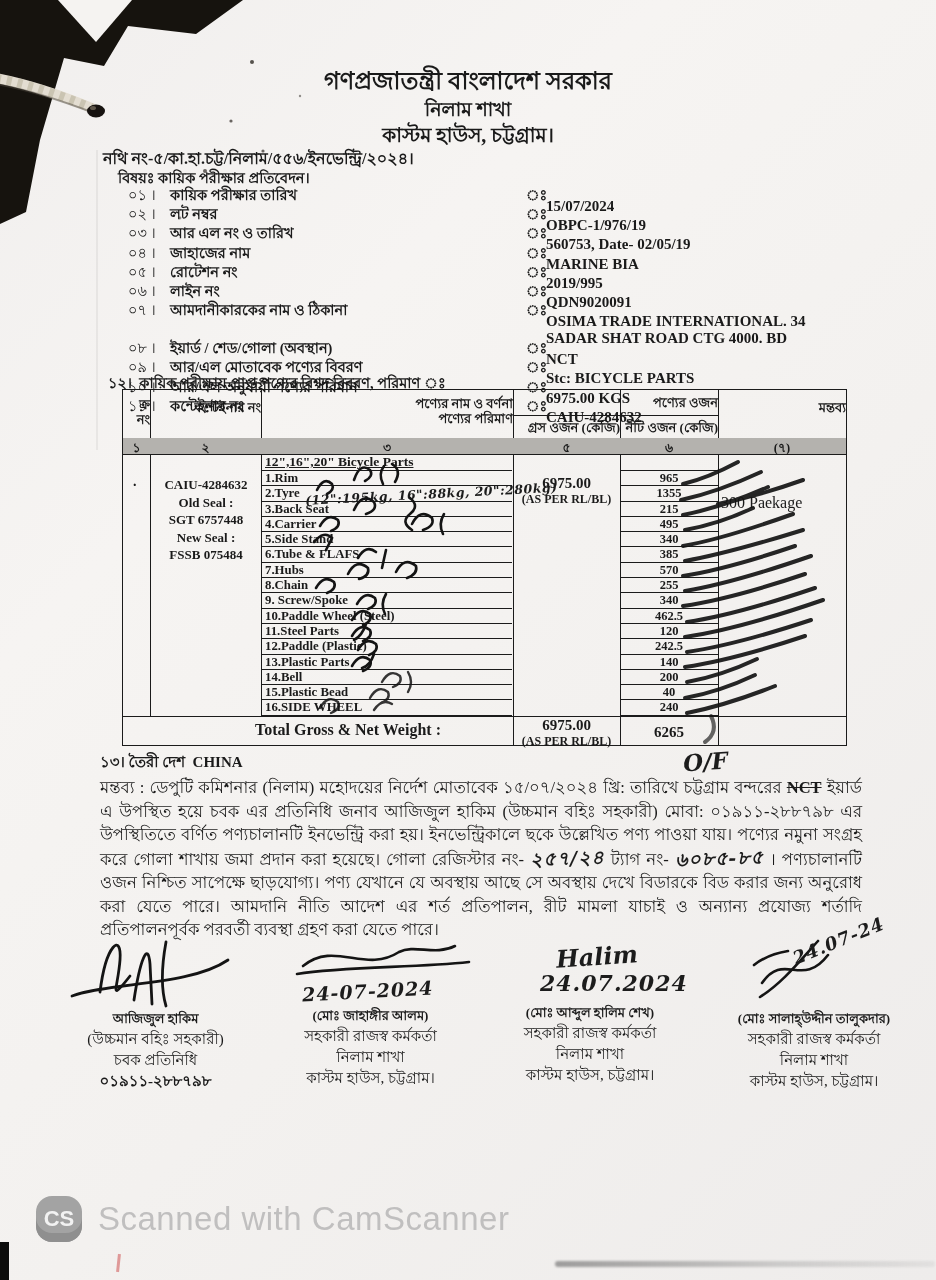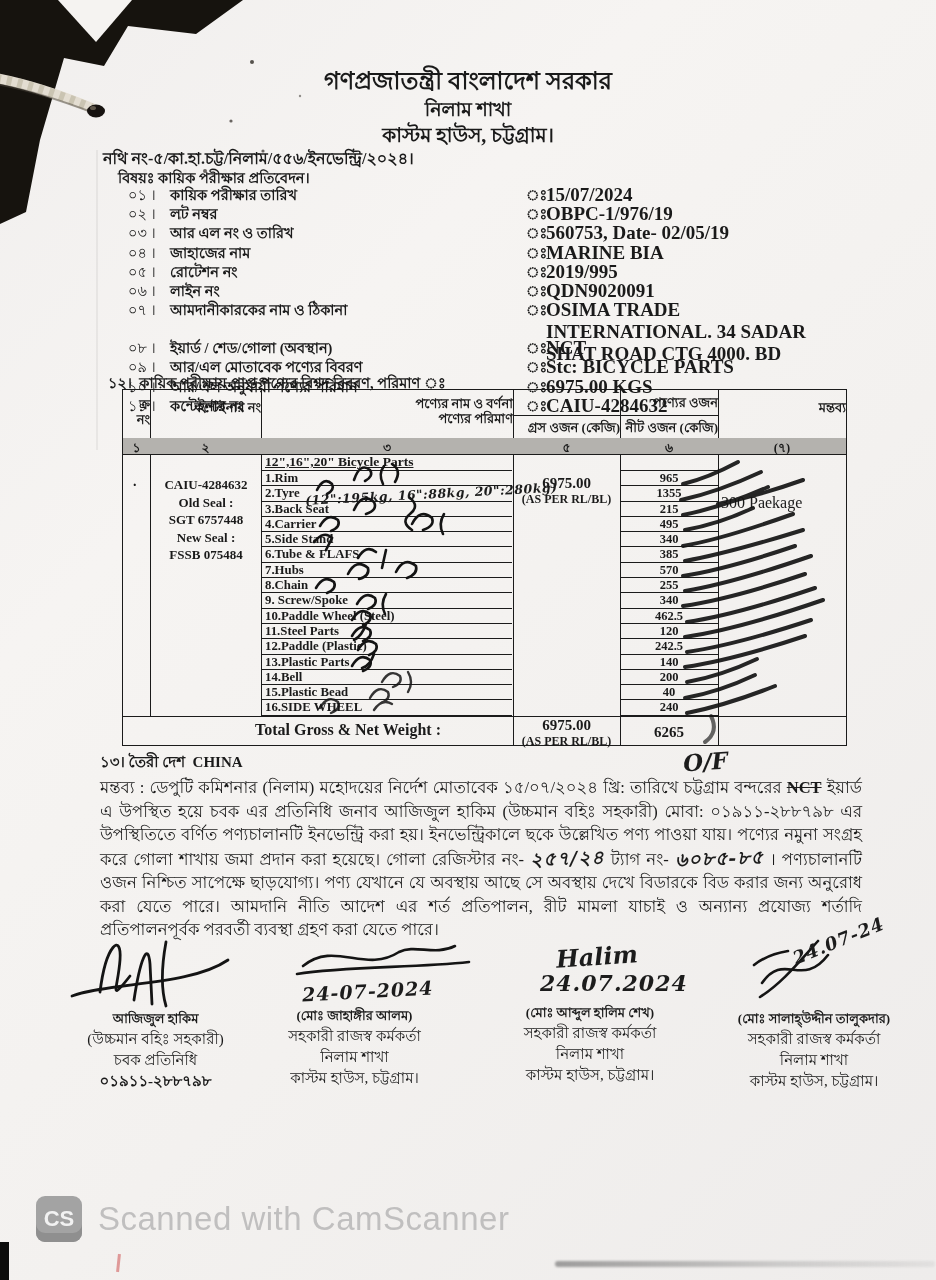--- a/index.html
+++ b/index.html
@@ -15,21 +15,21 @@
   .h-branch{left:0;right:0;top:95px;font-size:19px;font-weight:bold;text-align:center;}
   .h-office{left:0;right:0;top:120px;font-size:20px;font-weight:bold;text-align:center;}
   .docno{left:103px;top:146px;font-size:16px;font-weight:bold;}
   .subj{left:118px;top:167px;font-size:14.5px;font-weight:bold;}
   
   .info{left:118px;top:184px;width:740px;}
   .irow{position:relative;min-height:19.2px;font-size:14.5px;}
   .isl{position:absolute;left:10px;top:0;font-weight:normal;}
   .ilab{position:absolute;left:52px;top:0;font-weight:bold;width:330px;}
   .isep{position:absolute;left:408px;top:0;font-weight:bold;}
-  .ival{position:absolute;left:428px;top:0;width:300px;font-weight:bold;font-size:19px;font-family:"Liberation Serif",serif;}
+  .ival{position:absolute;left:428px;top:14px;width:300px;font-weight:bold;font-size:15px;font-family:"Liberation Serif",serif;}
   
   .s12{left:108px;top:372px;font-size:14.5px;font-weight:bold;}
   .tbl{left:122px;top:389px;width:723px;height:355px;border:1.6px solid #1b1b1b;box-sizing:content-box;}
   .vl{position:absolute;top:0;border-left:1.3px solid #1b1b1b;}
   .hl{position:absolute;border-top:1.2px solid #1b1b1b;}
   .grayrow{position:absolute;left:0;top:48px;width:723px;height:16px;background:#b4b2ae;}
   .th{position:absolute;font-size:13px;font-weight:bold;text-align:right;line-height:15px;}
   .num{position:absolute;top:49px;font-size:12.5px;font-weight:bold;text-align:center;}
   .stack{position:absolute;left:139px;top:64px;width:250px;}
   .ghead{height:17px;box-sizing:border-box;border-bottom:1.1px solid #1b1b1b;font-size:13.5px;font-weight:bold;text-decoration:underline;padding-left:3px;line-height:16px;}
@@ -51,21 +51,21 @@
   .ofmark{left:683px;top:748px;font-size:23px;transform:rotate(-4deg);}
   .l13{left:100px;top:750px;font-size:15px;font-weight:bold;}
   .para{left:100px;top:776px;width:762px;font-size:16.5px;line-height:23.5px;text-align:justify;}
   .strike{font-family:"Liberation Serif",serif;font-weight:bold;text-decoration:line-through;}
   .hwnum{font-size:19px;display:inline-block;transform:rotate(-2deg);letter-spacing:1px;}
   
   .sig{position:absolute;text-align:center;font-size:15px;line-height:21px;}
   .signame{font-weight:bold;font-size:13px;}
   .sigdate{font-size:19px;letter-spacing:1px;}
   
-  .cslogo{left:36px;top:1196px;width:46px;height:46px;background:#a3a3a3;border-radius:9px;
+  .cslogo{left:36px;top:1196px;width:46px;height:46px;background:#a3a3a3;border-radius:16px;
           color:#f2f2f2;font-family:"Liberation Sans",sans-serif;font-weight:bold;font-size:22px;
           display:flex;align-items:center;justify-content:center;box-shadow:inset 0 -9px 0 #8f8f8f;}
   .cstext{left:98px;top:1200px;font-family:"Liberation Sans",sans-serif;font-size:33px;color:#c0bfbf;letter-spacing:.5px;}
   .blackstrip{left:0;top:1242px;width:9px;height:38px;background:#0d0d0c;}
   .smudge{left:555px;top:1261px;width:380px;height:6px;background:linear-gradient(90deg,rgba(90,90,90,.55),rgba(140,140,140,.35) 60%,rgba(160,160,160,.15));border-radius:3px;filter:blur(1px);}
   .redtick{left:117px;top:1254px;width:3px;height:18px;background:rgba(205,80,80,.55);transform:rotate(6deg);filter:blur(.4px);}
   .crease{left:96px;top:150px;width:2px;height:300px;background:rgba(0,0,0,.05);}
   svg .ink{stroke:#141414;fill:none;stroke-linecap:round;}
 </style>
 </head>
@@ -340,21 +340,21 @@
   </div>
   <svg class="abs" style="left:70px;top:930px" width="190" height="80" viewBox="0 0 190 80">
     <g class="ink" stroke="#141414" stroke-width="2.8" fill="none">
       <path d="M30,62 C36,14 52,2 50,30 C48,58 38,74 60,46"></path>
       <path d="M64,70 C70,30 78,10 80,34 L82,74"></path>
       <path d="M2,66 C40,52 120,56 158,30"></path>
       <path d="M96,12 C92,34 90,56 96,76"></path>
     </g>
   </svg>
 
-  <div class="sig" style="left:247px;top:1005px;width:215px">
+  <div class="sig" style="left:263px;top:1005px;width:215px">
     <div class="signame bn">(মোঃ জাহাঙ্গীর আলম)</div>
     <div class="bn">সহকারী রাজস্ব কর্মকর্তা</div>
     <div class="bn">নিলাম শাখা</div>
     <div class="bn">কাস্টম হাউস, চট্টগ্রাম।</div>
   </div>
   <svg class="abs" style="left:295px;top:938px" width="180" height="42" viewBox="0 0 180 42">
     <g class="ink" stroke="#141414" stroke-width="2.6" fill="none">
       <path d="M8,28 C40,2 70,36 104,14 C120,6 140,18 160,8"></path>
       <path d="M2,36 C50,28 120,30 174,24"></path>
     </g>

